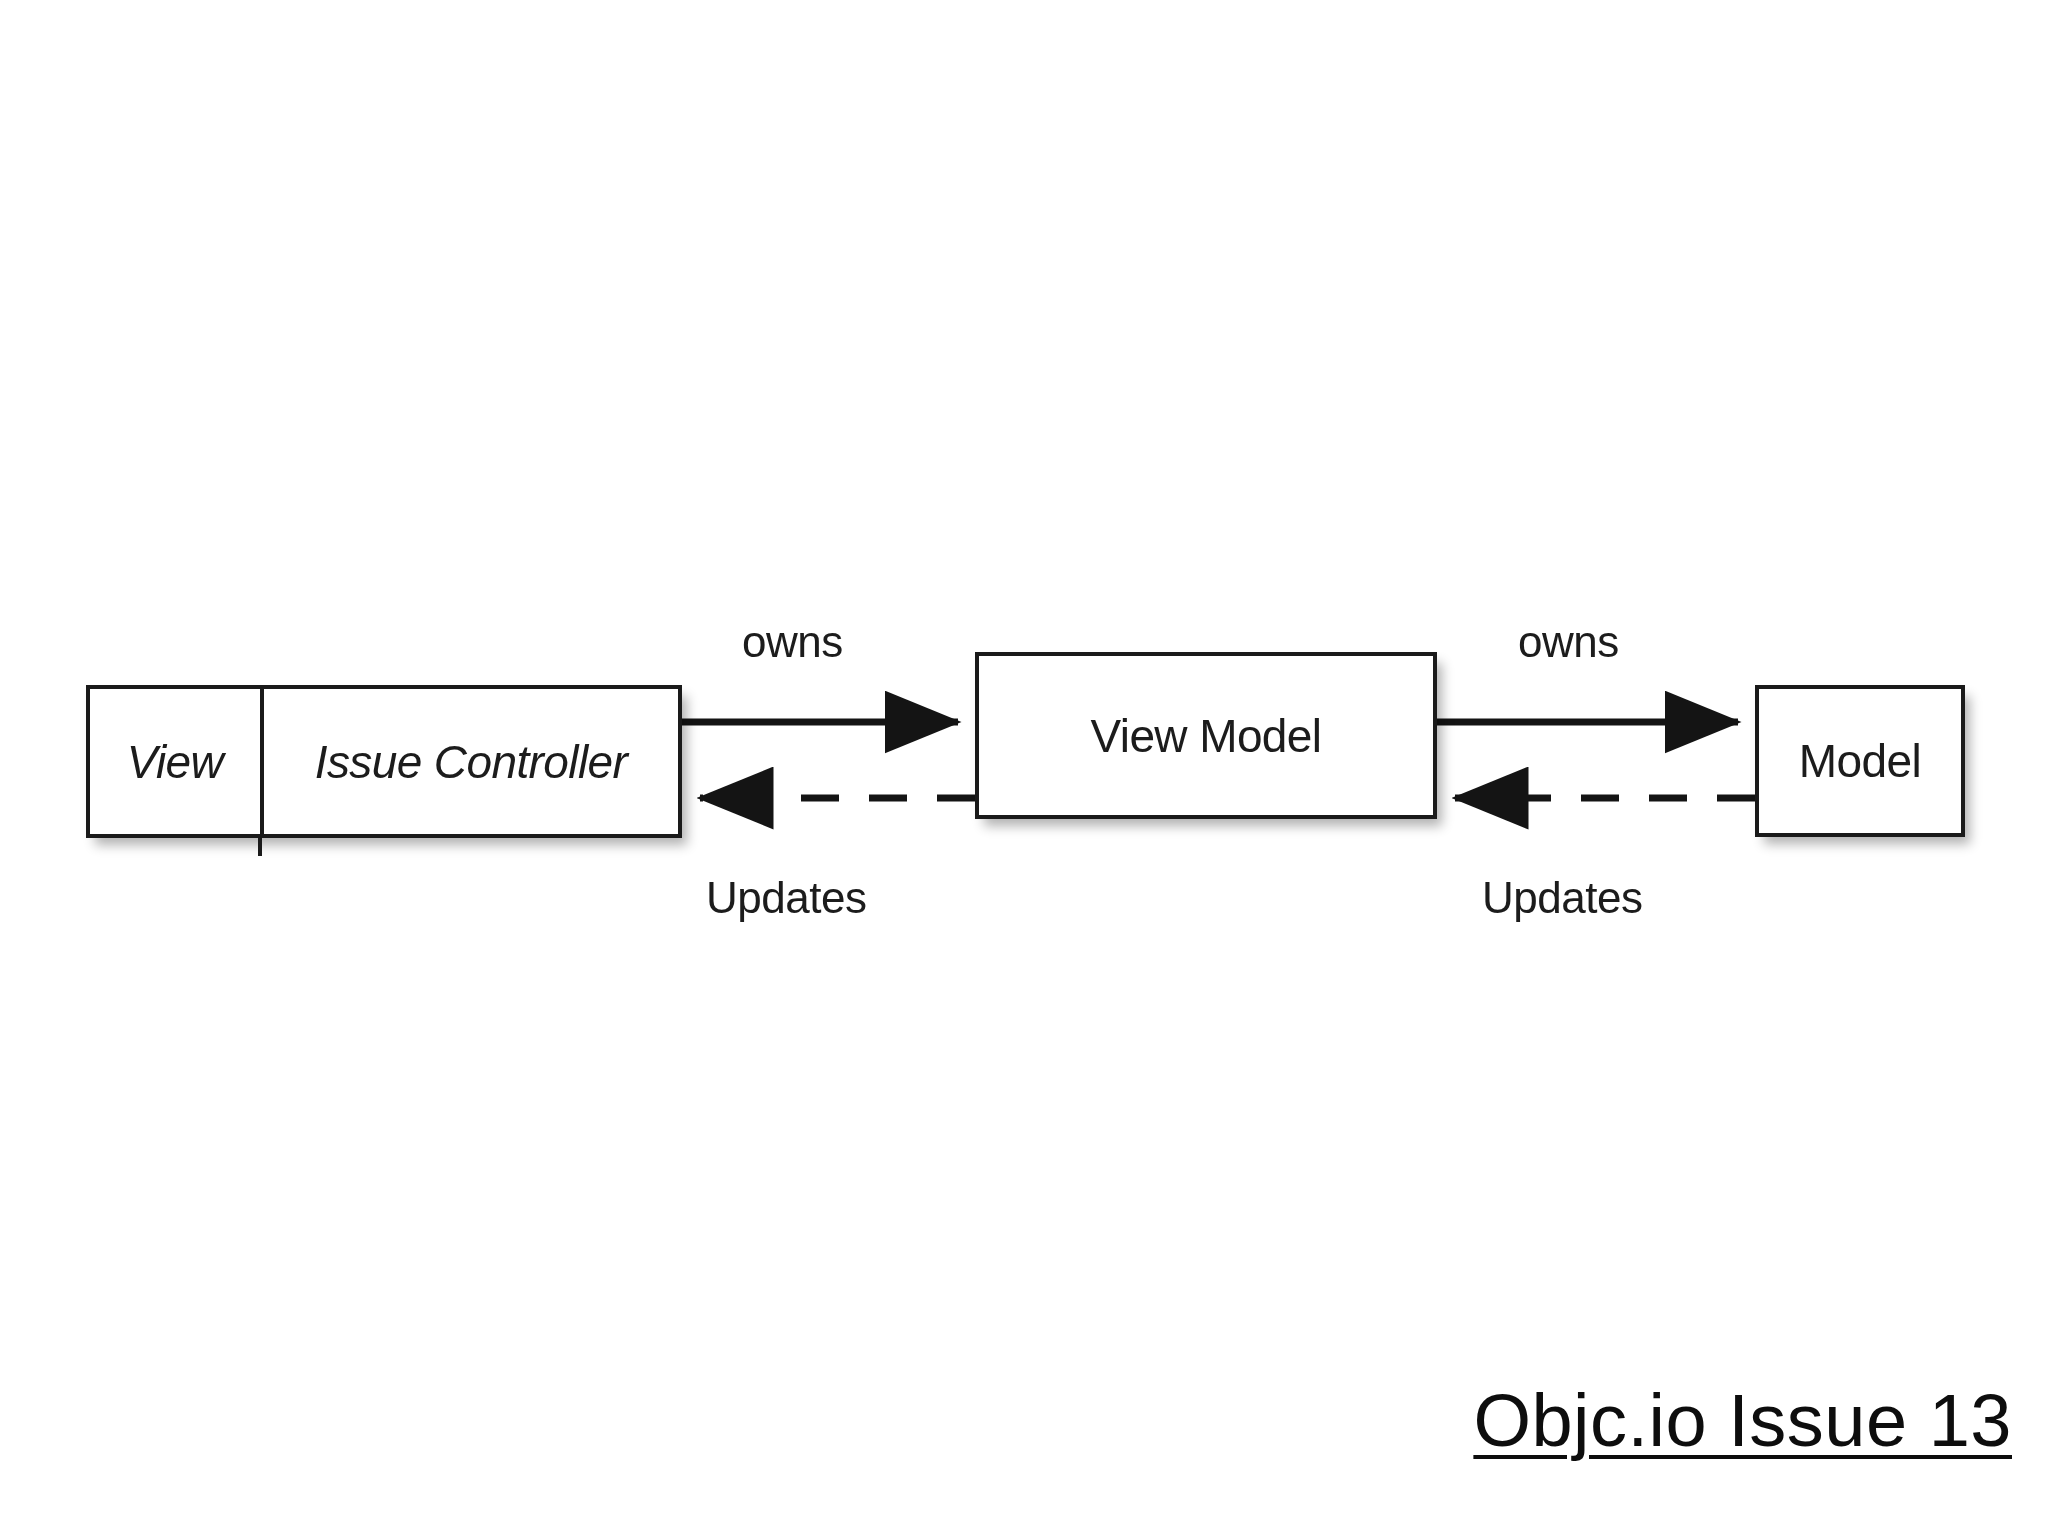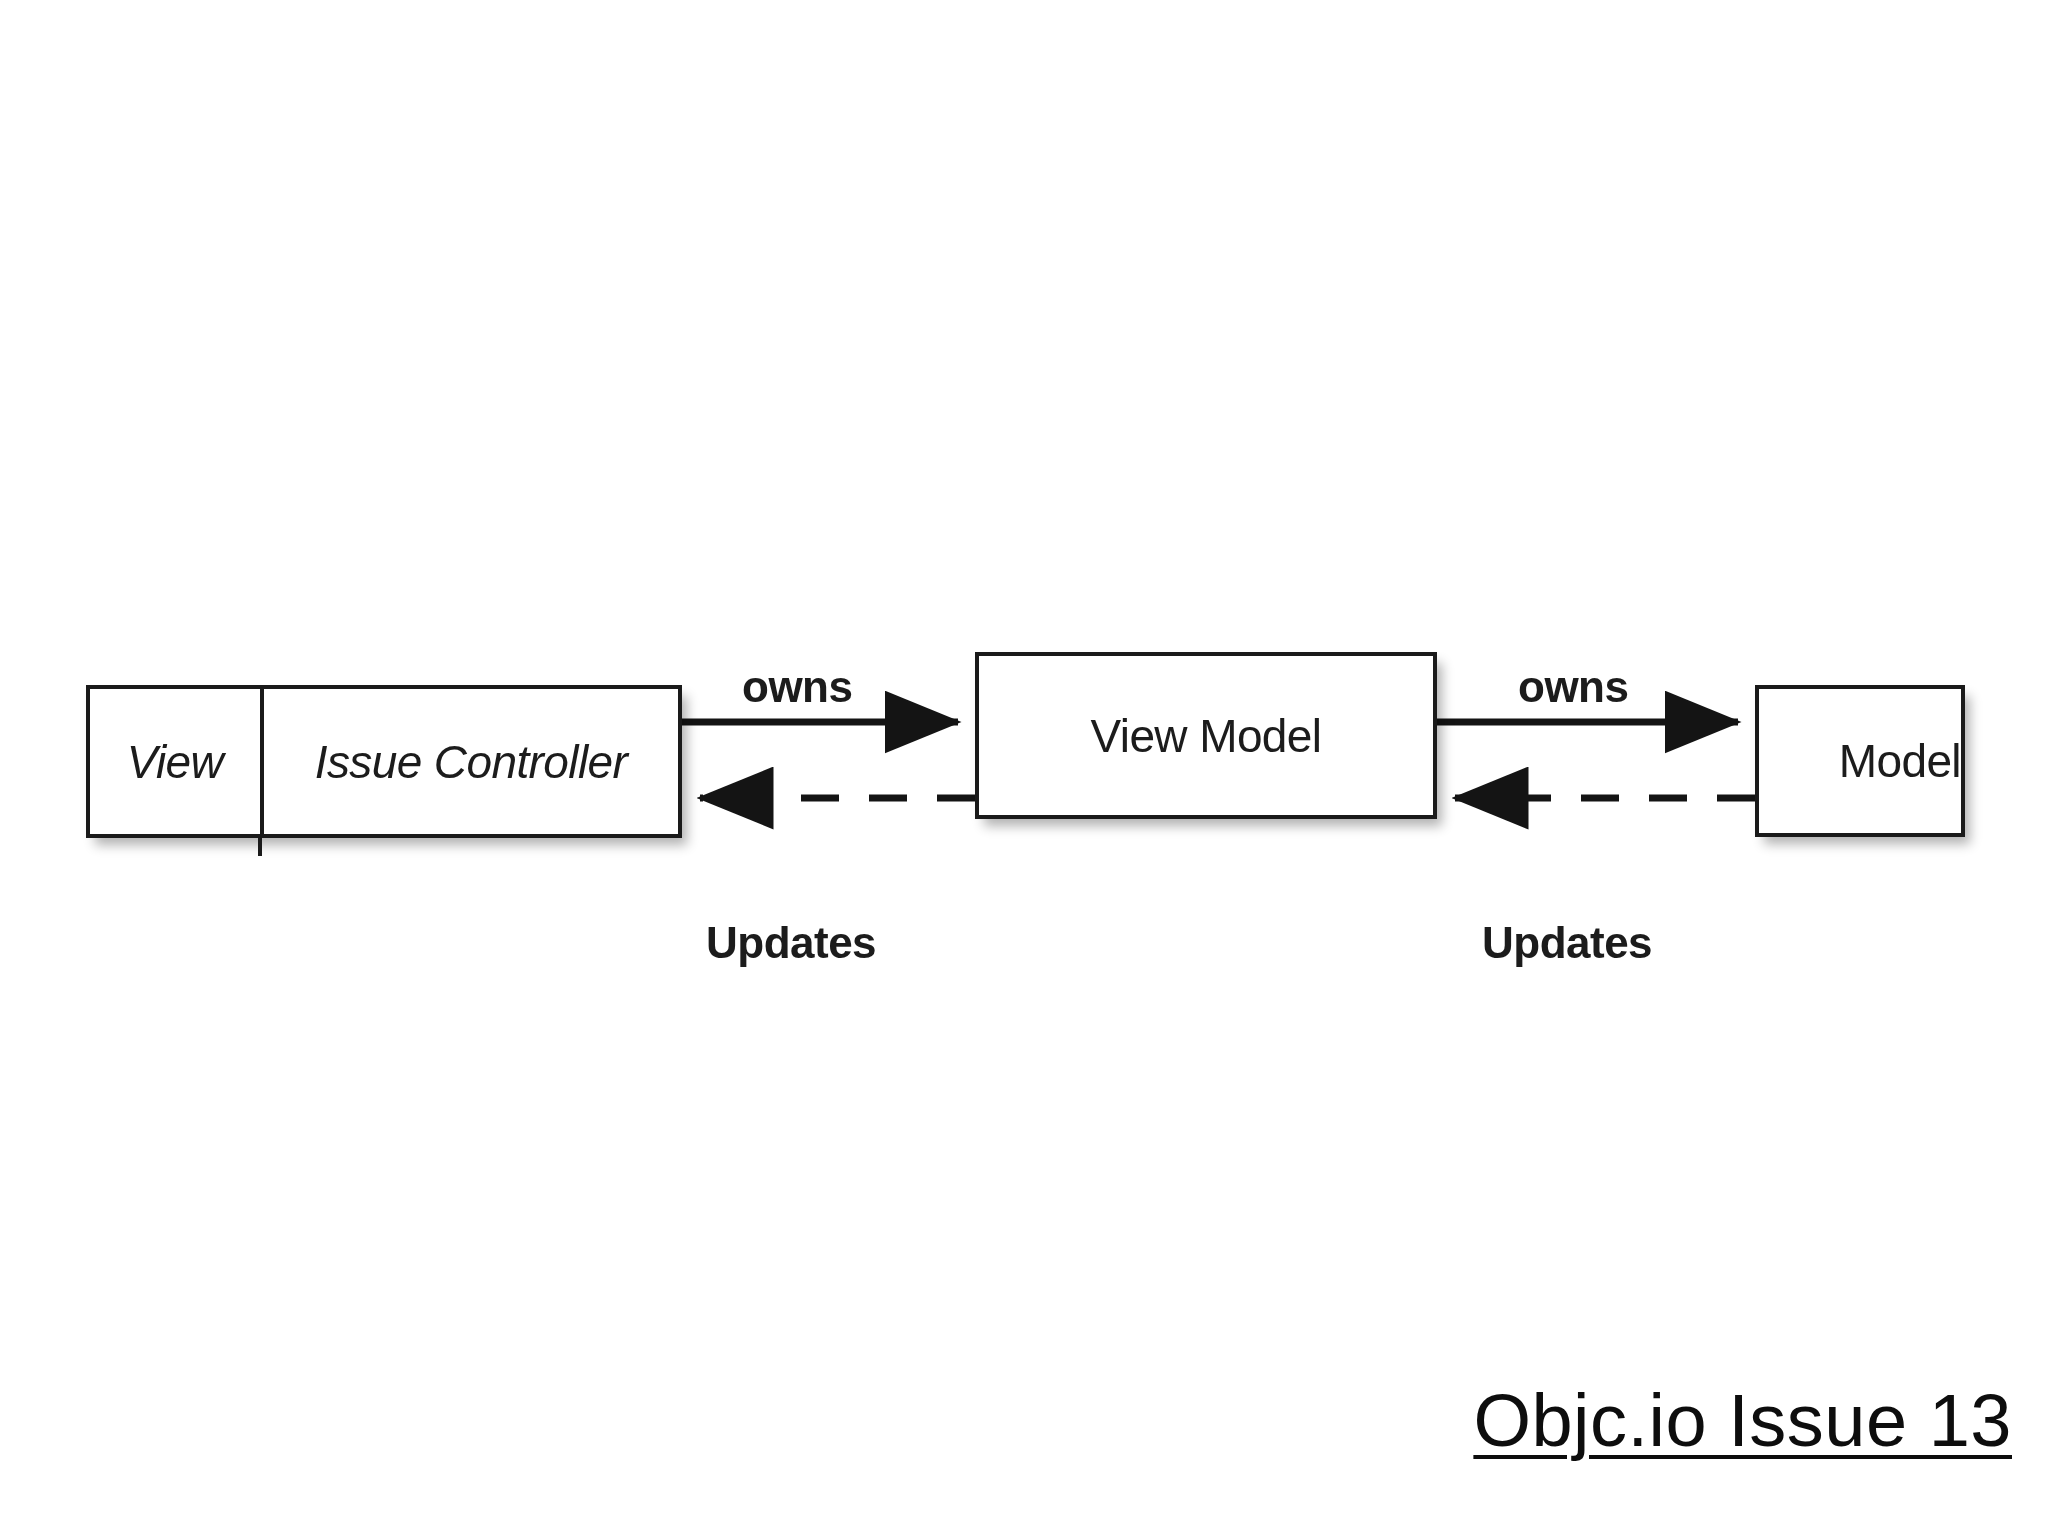--- a/index.html
+++ b/index.html
@@ -47,21 +47,21 @@
     top: 652px;
     width: 462px;
     height: 167px;
     justify-content: center;
   }
   #box-model {
     left: 1755px;
     top: 685px;
     width: 210px;
     height: 152px;
-    justify-content: flex-end;
+    justify-content: center;
   }
 
   .cell {
     height: 100%;
     display: flex;
     align-items: center;
     justify-content: center;
     box-sizing: border-box;
     font-style: italic;
   }
@@ -90,27 +90,26 @@
     width: 4px;
     height: 22px;
     background: #1a1a1a;
     z-index: 4;
   }
 
   
   .edge-label {
     position: absolute;
     font-size: 44px;
-    font-weight: 700;
+    font-weight: 400;
     letter-spacing: -0.5px;
     color: #1c1c1c;
     white-space: nowrap;
     line-height: 1;
     z-index: 5;
-    margin-top: 45px;
   }
   #label-owns-1 { left: 742px;  top: 620px; }
   #label-owns-2 { left: 1518px; top: 620px; }
   #label-updates-1 { left: 706px;  top: 876px; }
   #label-updates-2 { left: 1482px; top: 876px; }
 
   
   #credit-link {
     position: absolute;
     right: 36px;

